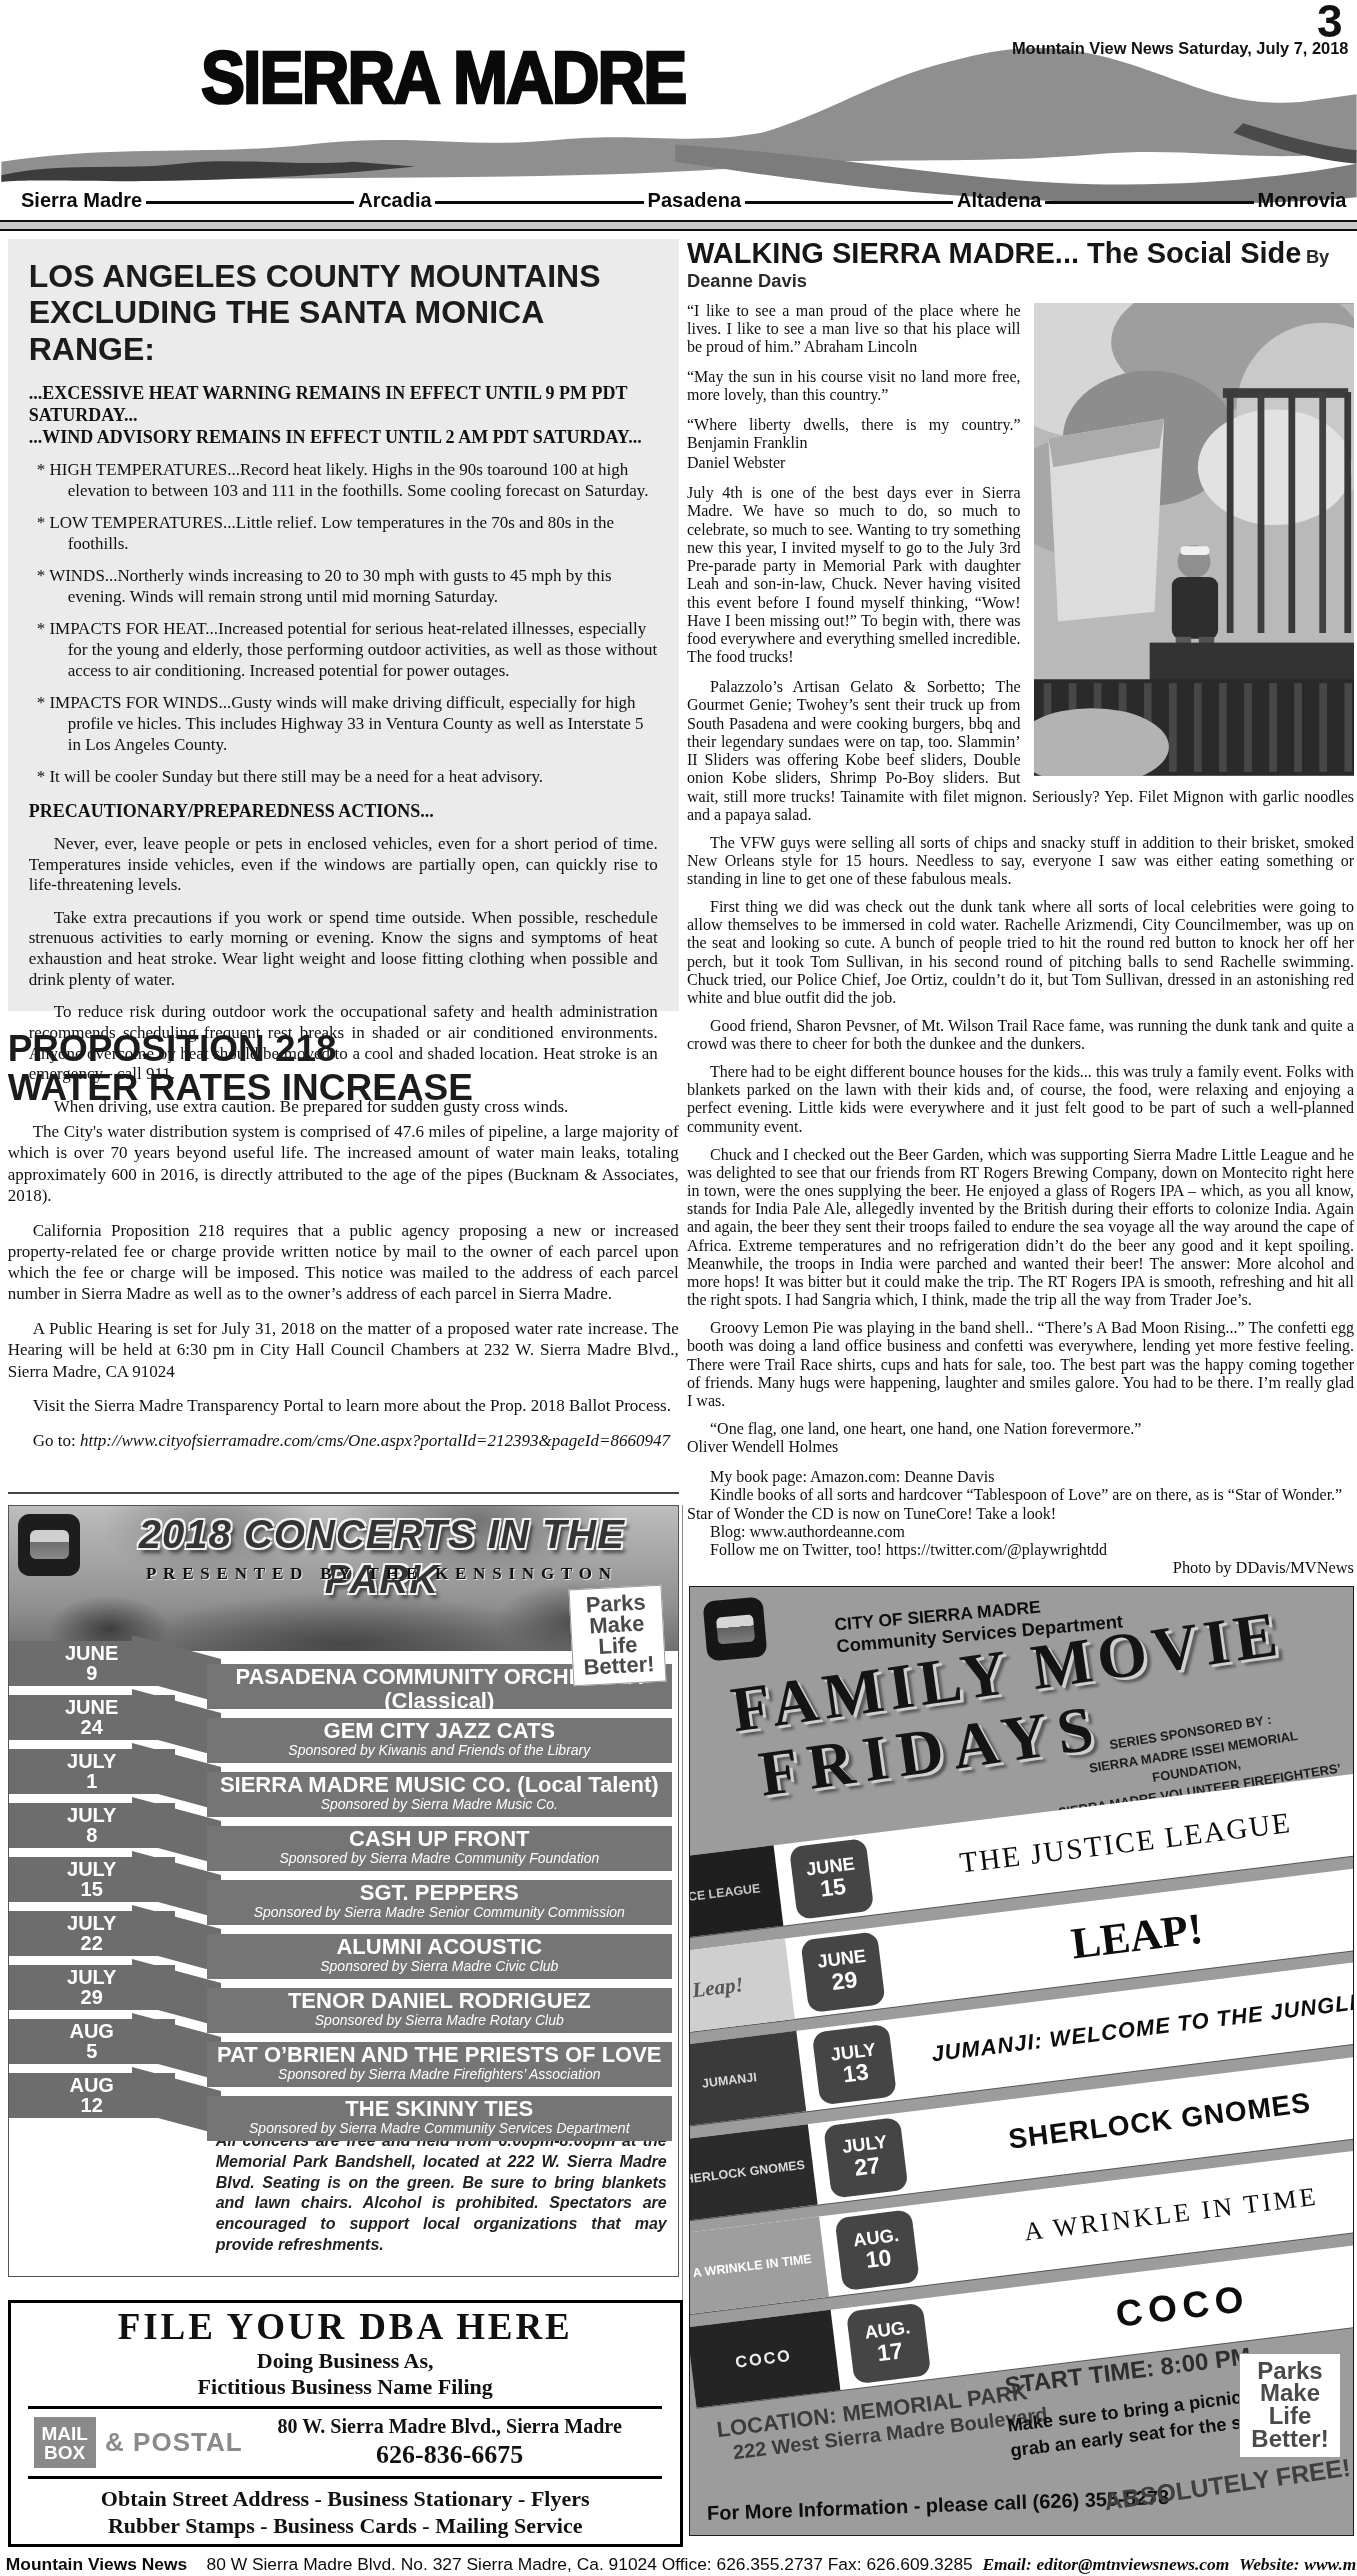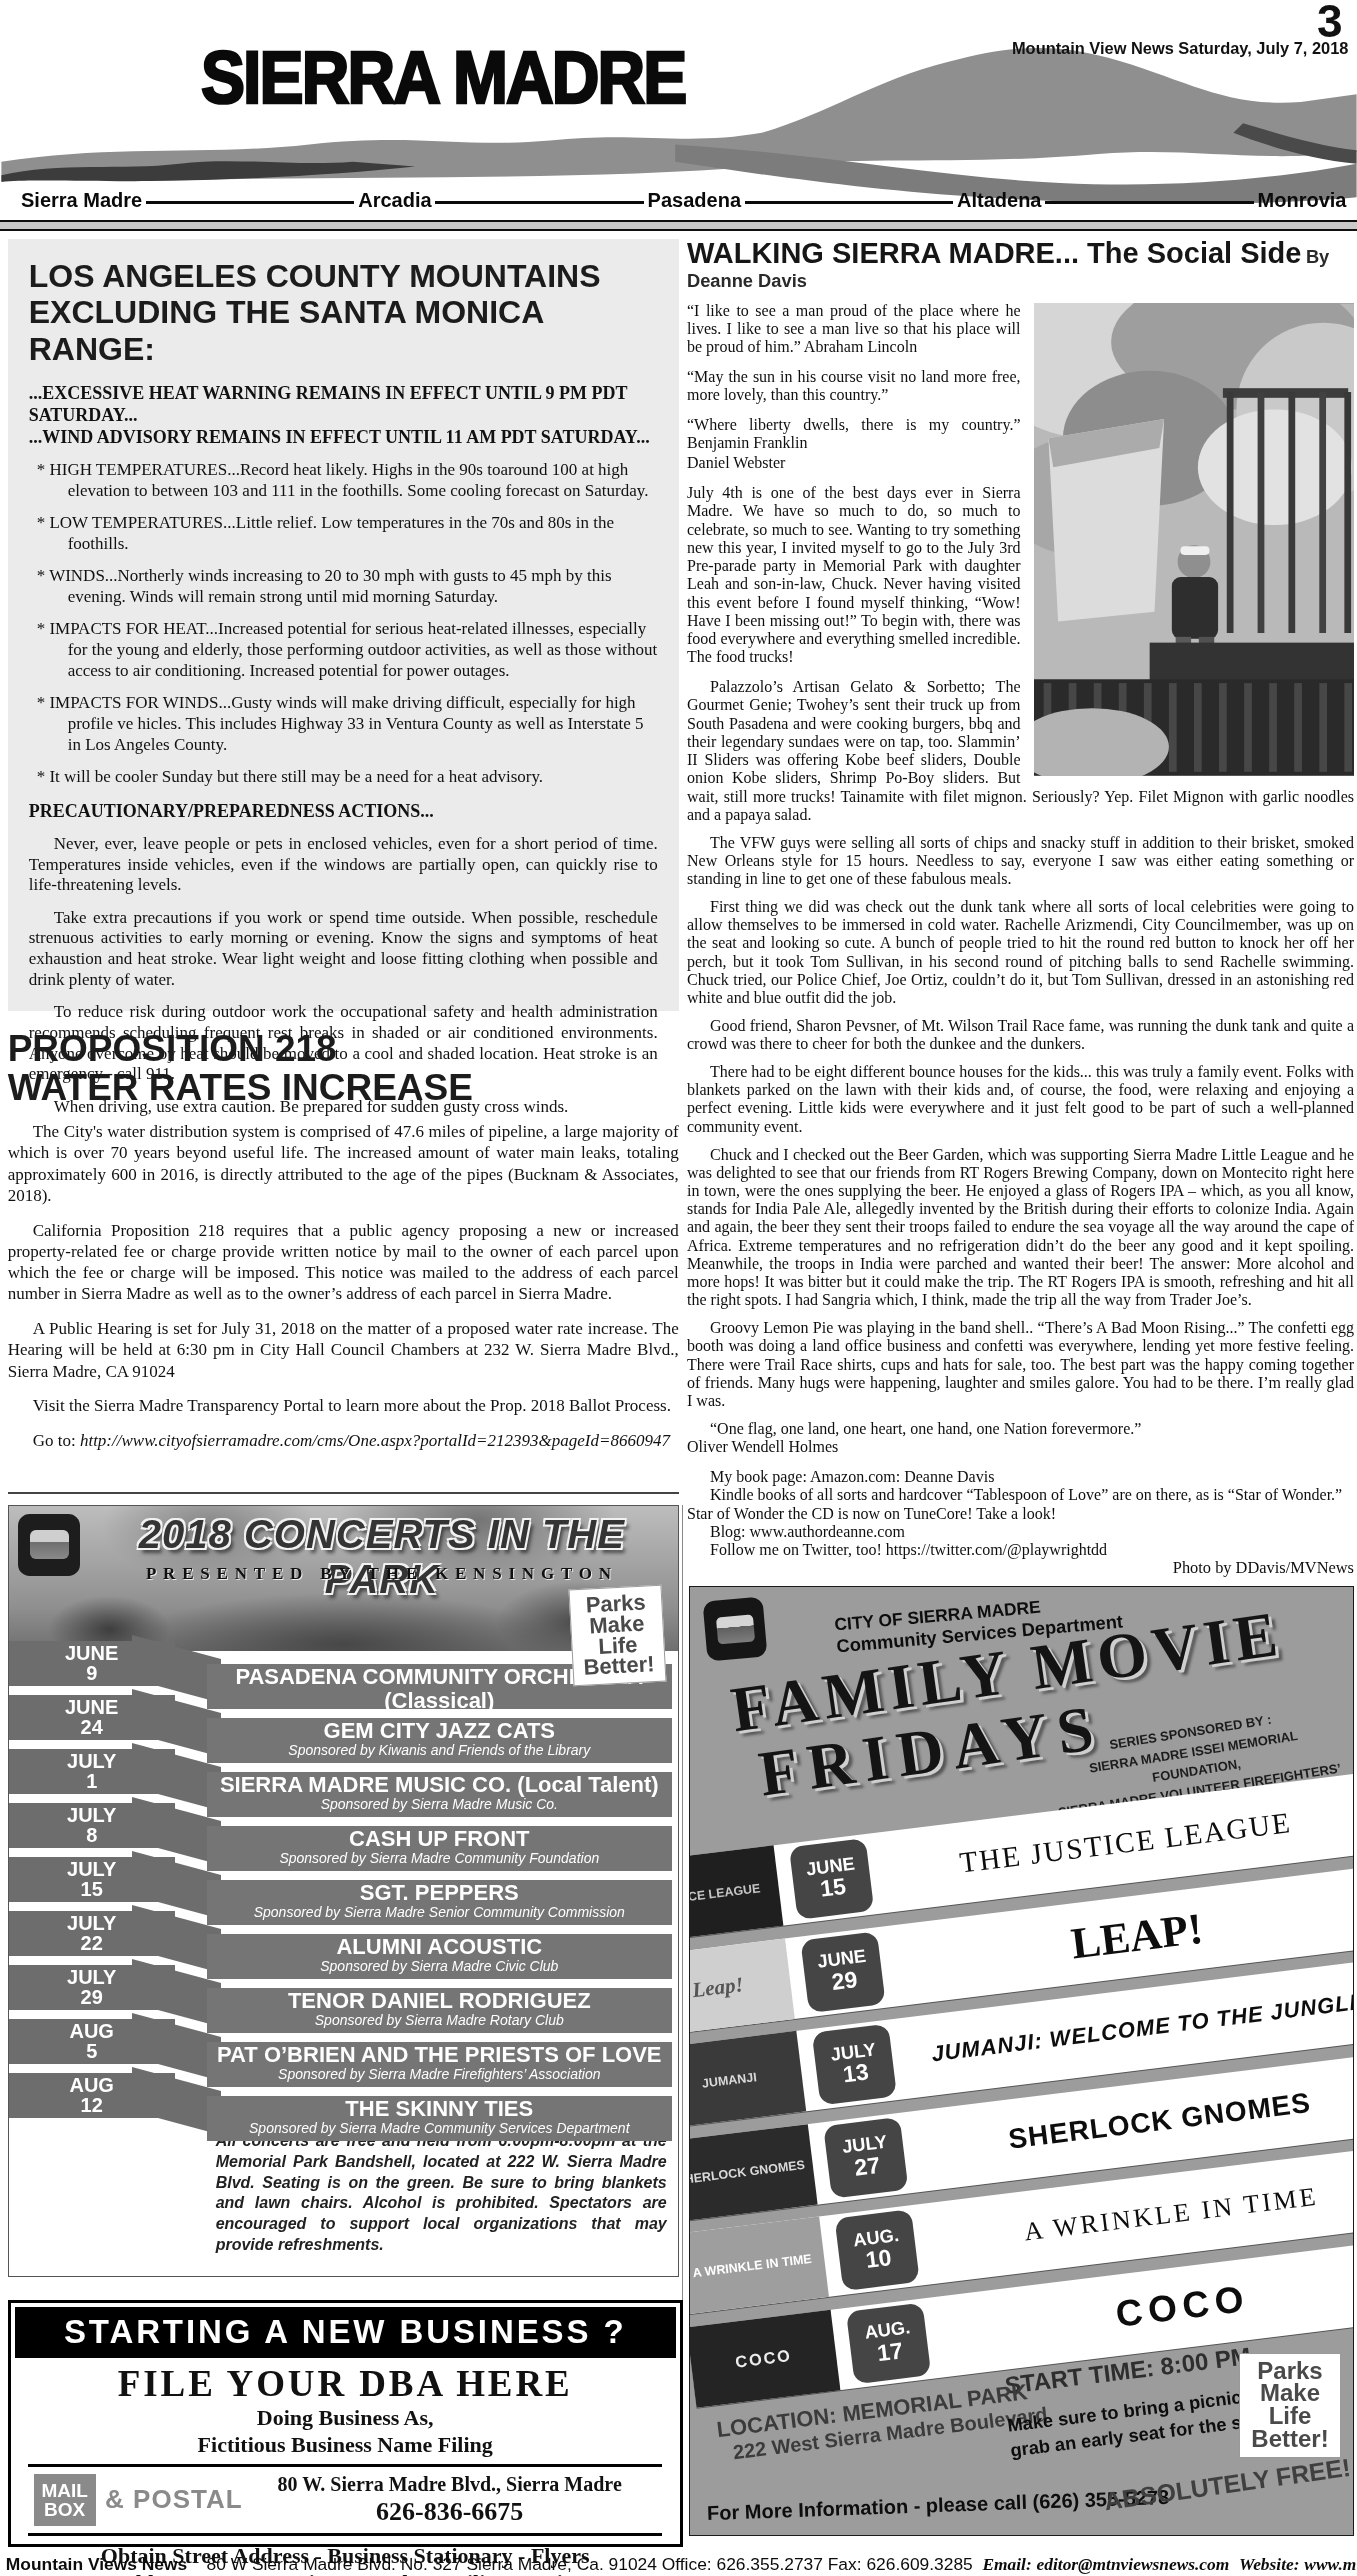--- a/index.html
+++ b/index.html
@@ -188,21 +188,21 @@
         <i class="cline"></i>
       <span>Monrovia</span>
     </div>
     <div class="rule2"></div>
   </div>
 
   <section class="weather">
     <h1>LOS ANGELES COUNTY MOUNTAINS EXCLUDING THE SANTA MONICA RANGE:</h1>
     <div class="alertblock">
       <p class="alert">...EXCESSIVE HEAT WARNING REMAINS IN EFFECT UNTIL 9 PM PDT SATURDAY...</p>
-      <p class="alert">...WIND ADVISORY REMAINS IN EFFECT UNTIL 11 AM PDT SATURDAY...</p>
+      <p class="alert">...WIND ADVISORY REMAINS IN EFFECT UNTIL 2 AM PDT SATURDAY...</p>
     </div>
     <p class="bullet">* HIGH TEMPERATURES...Record heat likely. Highs in the 90s toaround 100 at high elevation to between 103 and 111 in the foothills. Some cooling forecast on Saturday.</p>
     <p class="bullet">* LOW TEMPERATURES...Little relief. Low temperatures in the 70s and 80s in the foothills.</p>
     <p class="bullet">* WINDS...Northerly winds increasing to 20 to 30 mph with gusts to 45 mph by this evening. Winds will remain strong until mid morning Saturday.</p>
     <p class="bullet">* IMPACTS FOR HEAT...Increased potential for serious heat-related illnesses, especially for the young and elderly, those performing outdoor activities, as well as those without access to air conditioning. Increased potential for power outages.</p>
     <p class="bullet">* IMPACTS FOR WINDS...Gusty winds will make driving difficult, especially for high profile ve hicles. This includes Highway 33 in Ventura County as well as Interstate 5 in Los Angeles County.</p>
     <p class="bullet">* It will be cooler Sunday but there still may be a need for a heat advisory.</p>
     <p class="prec-title">PRECAUTIONARY/PREPAREDNESS ACTIONS...</p>
     <p class="prec">Never, ever, leave people or pets in enclosed vehicles, even for a short period of time. Temperatures inside vehicles, even if the windows are partially open, can quickly rise to life-threatening levels.</p>
     <p class="prec">Take extra precautions if you work or spend time outside. When possible, reschedule strenuous activities to early morning or evening. Know the signs and symptoms of heat exhaustion and heat stroke. Wear light weight and loose fitting clothing when possible and drink plenty of water.</p>
@@ -338,21 +338,20 @@
         <div class="c-band">
           <div class="c-band-name">THE SKINNY TIES</div>
           <div class="c-band-sponsor">Sponsored by Sierra Madre Community Services Department</div>
         </div>
       </div>
     </div>
     <p class="c-note">All concerts are free and held from 6:00pm-8:00pm at the Memorial Park Bandshell, located at 222 W. Sierra Madre Blvd.  Seating is on the green. Be sure to bring blankets and lawn chairs.  Alcohol is prohibited.  Spectators are encouraged to support local organizations that may provide refreshments.</p>
   </section>
 
   <section class="dba">
-    <div class="dba-head">STARTING A NEW BUSINESS ?</div>
     <div class="dba-file">FILE YOUR DBA HERE</div>
     <div class="dba-sub">Doing Business As,</div>
     <div class="dba-sub">Fictitious Business Name Filing</div>
     <div class="dba-rule"></div>
     <div class="dba-mid">
       <div class="mailbox">
         <span>MAIL</span>
         <span>BOX</span>
       </div>
       <div class="postal">&amp; POSTAL</div>

